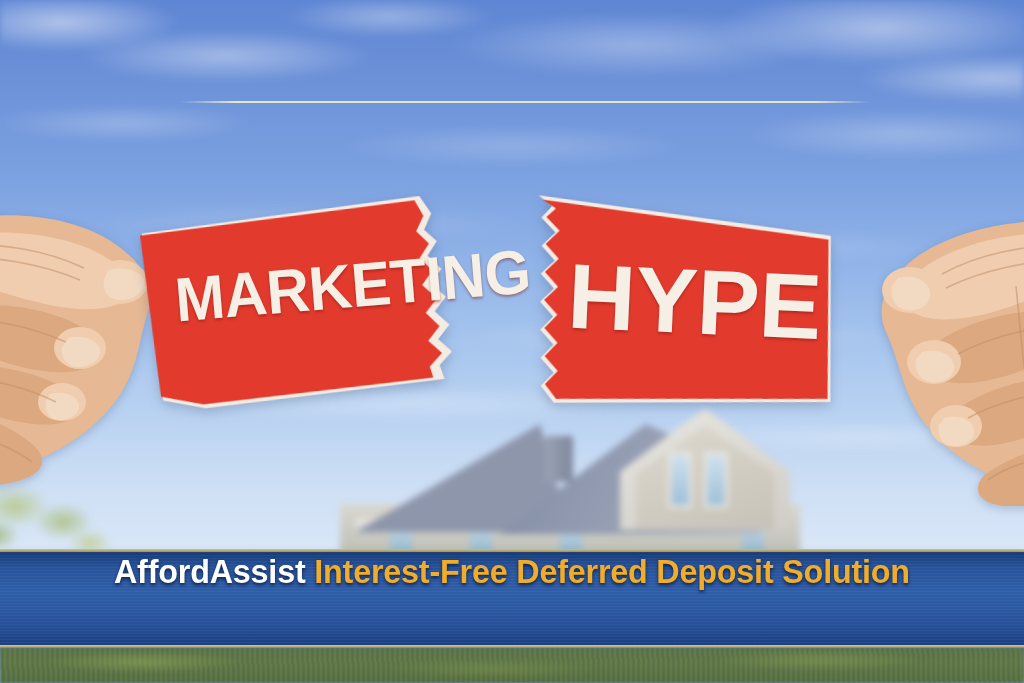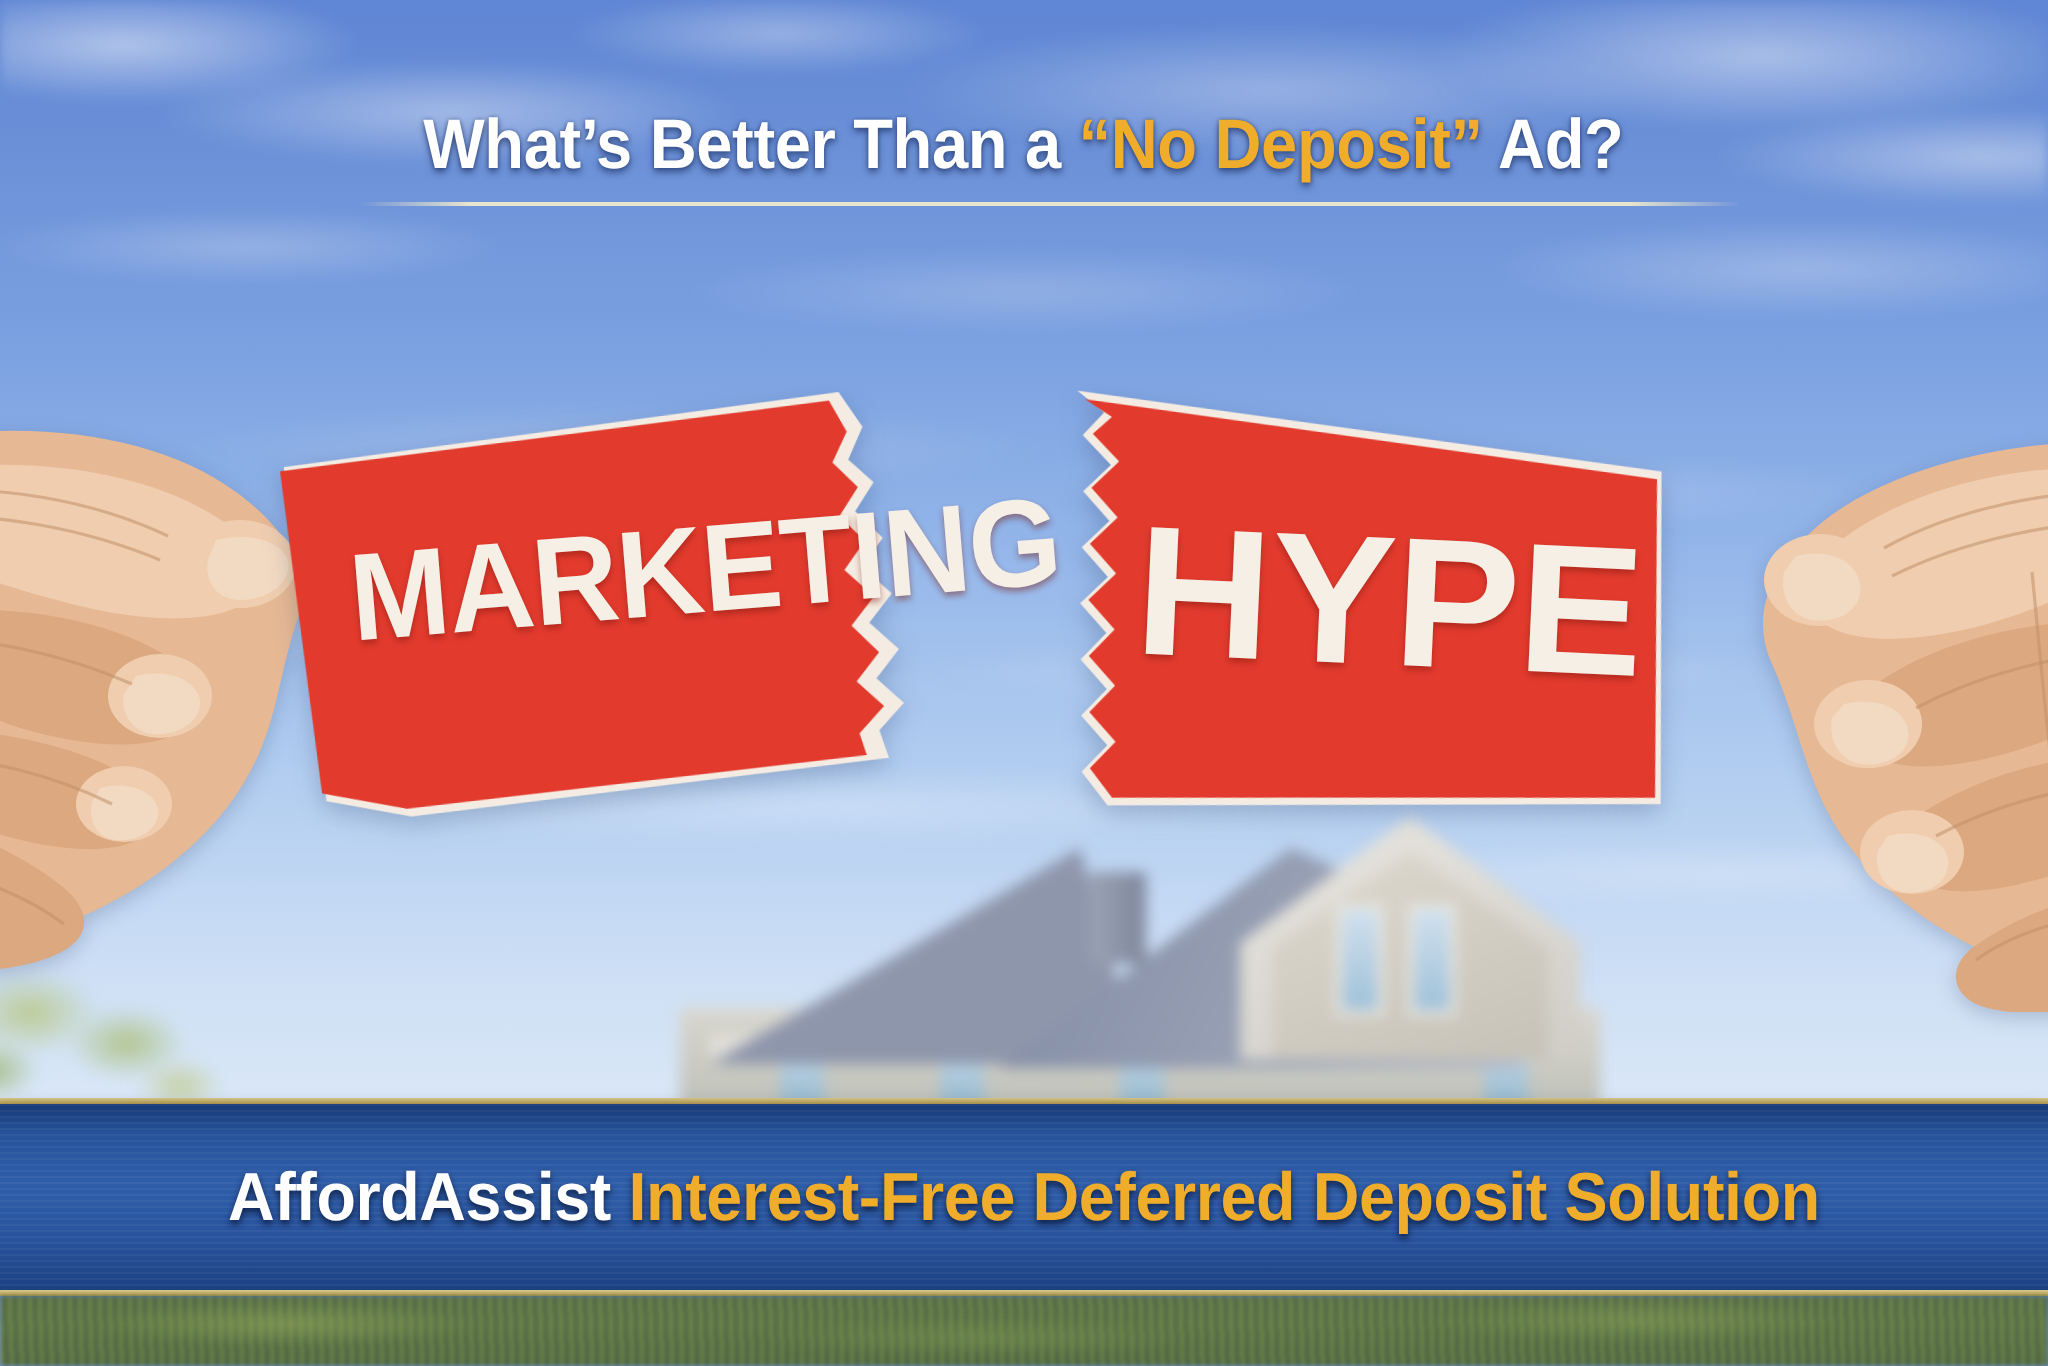--- a/index.html
+++ b/index.html
@@ -169,21 +169,21 @@
   
   .banner {
     position:absolute; left:0; top:552px; width:1024px; height:95px;
     background:
       linear-gradient(to bottom,
         #173a77 0%,
         #27539b 16%,
         #2f5ea9 42%,
         #28539c 72%,
         #1b3f80 100%);
-    display:flex; align-items:center; justify-content:center;
+    display:flex; align-items:flex-start; justify-content:center;
     box-shadow: 0 4px 10px rgba(10,25,60,.35);
   }
   .banner::after {
     content:""; position:absolute; left:0; top:0; width:100%; height:100%;
     background:repeating-linear-gradient(to bottom, rgba(255,255,255,.045) 0 1px, rgba(0,0,0,0) 1px 3px);
     pointer-events:none;
   }
   .banner-rule {
     position:absolute; left:0; width:1024px; height:3px;
     background:linear-gradient(to bottom,#d9c98a,#b49a4d);
@@ -337,23 +337,20 @@
                L48,170 L60,156 L46,142 L58,128 L44,114 L57,100
                L43,86 L56,72 L42,58 L55,44 L40,30 L50,18 Z"></path>
 
       <path class="paper-red" d="M40,12 L328,34 L337,193 L66,210 L54,196 L66,182
                L52,168 L64,154 L50,140 L62,126 L48,112 L61,98
                L47,84 L60,70 L46,56 L59,42 L45,29 L54,20 Z"></path>
     </svg>
     <div class="card-word word-hype">HYPE</div>
   </div>
 
-  <div class="title-wrap">
-    <div class="title"><span>What’s Better Than a </span><span class="gold">“No Deposit”</span><span> Ad?</span></div>
-  </div>
   <div class="title-rule"></div>
 
   <div class="banner-rule top"></div>
   <div class="banner">
     <div class="banner-text"><span class="brand">AffordAssist</span><span>&nbsp;</span><span class="tag">Interest-Free Deferred Deposit Solution</span></div>
   </div>
   <div class="banner-rule bottom"></div>
 
   <div class="grass"></div>
   <div class="grass-overlay"></div>

